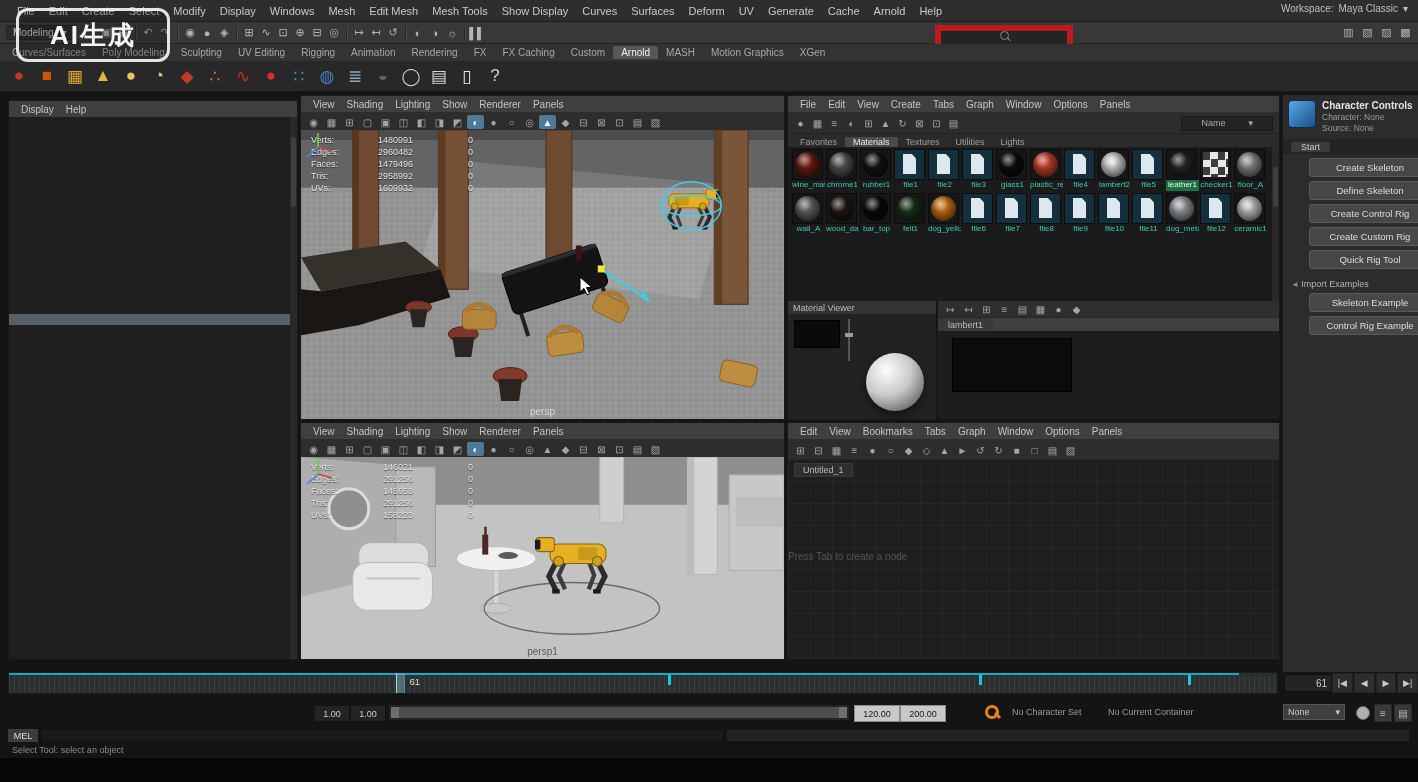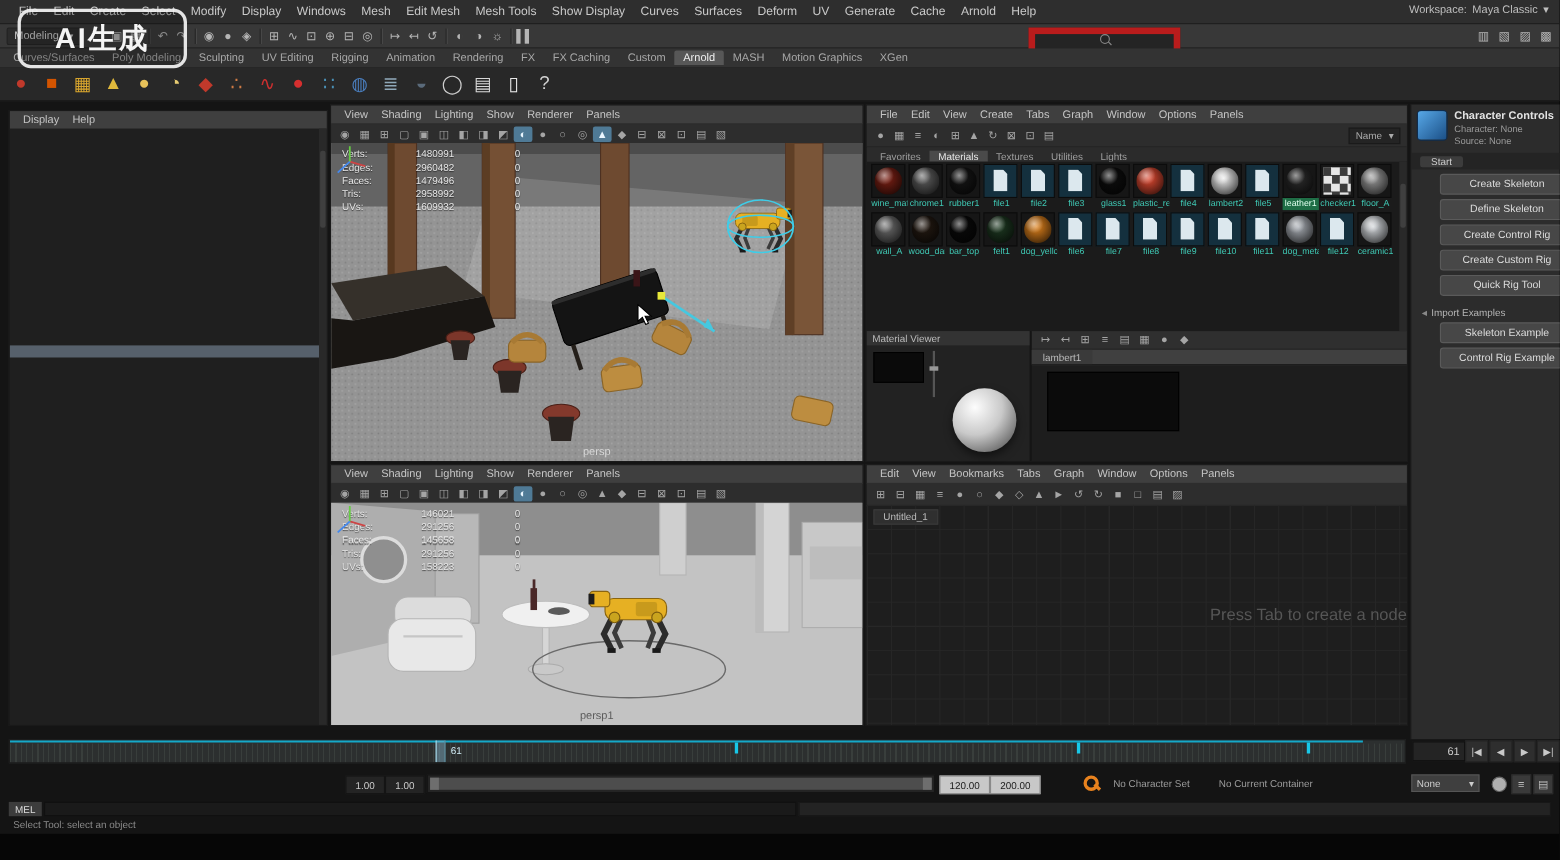--- a/index.html
+++ b/index.html
@@ -74,42 +74,42 @@
      background:radial-gradient(circle at 36% 30%, rgba(255,255,255,.55), rgba(255,255,255,0) 36%),
                 radial-gradient(circle at 45% 40%, var(--c,#888), #000 115%);}
   .sw.file .sw-img{background:#14303e;}
   .sw.file .sw-img::before{content:"";position:absolute;left:8px;right:8px;top:4px;bottom:5px;background:#dce8ee;
      clip-path:polygon(0 0,68% 0,100% 22%,100% 100%,0 100%);}
   .sw.checker .sw-img::before{content:"";position:absolute;inset:2px;
      background:conic-gradient(#e6e6e6 0 25%,#3c3c3c 0 50%,#e6e6e6 0 75%,#3c3c3c 0);background-size:15px 15px;}
   .sw-label{height:11px;font-size:8px;color:#3fc8b4;text-align:center;overflow:hidden;white-space:nowrap;}
   .sw.active .sw-label{background:#1f6e46;color:#dfffee;}
   .sort-dd{margin-left:auto;margin-right:6px;background:#242424;border:1px solid #1a1a1a;font-size:9px;color:#aaa;
-           padding:0 5px;height:13px;display:flex;align-items:center;gap:6px;}
+           padding:0 19px;height:13px;display:flex;align-items:center;gap:23px;}
   .hs-bottom{position:absolute;left:0;right:0;top:205px;bottom:0;display:flex;}
   .hs-viewer{width:148px;background:#222;border-right:2px solid #151515;position:relative;}
   .hs-vhead{height:13px;background:#333;font-size:9px;color:#bbb;padding-left:5px;display:flex;align-items:center;}
   .chip{position:absolute;left:6px;top:19px;width:44px;height:26px;background:#0a0a0a;border:1px solid #000;}
   .vslider{position:absolute;left:60px;top:18px;width:2px;height:42px;background:#555;}
   .vslider::before{content:"";position:absolute;left:-3px;top:14px;width:8px;height:4px;background:#999;}
   .viewer-sphere{position:absolute;right:12px;bottom:8px;width:58px;height:58px;border-radius:50%;
      background:radial-gradient(circle at 35% 30%, #fdfdfd, #c9c9c9 45%, #6e6e6e 80%, #4a4a4a);box-shadow:0 4px 8px rgba(0,0,0,.5);}
   .hs-prop{flex:1;position:relative;background:#1d1d1d;}
   .prop-toolbar{height:16px;background:#2f2f2f;display:flex;align-items:center;gap:1px;padding-left:4px;border-bottom:1px solid #242424;}
   .prop-tabrow{height:13px;background:#404040;display:flex;align-items:center;font-size:9px;color:#bbb;border-bottom:1px solid #1a1a1a;}
   .prop-tab{background:#3a3a3a;padding:0 10px;height:100%;display:flex;align-items:center;}
   .prop-box{position:absolute;left:14px;top:37px;width:118px;height:52px;background:#0b0b0b;border:1px solid #000;}
 
   
   .ne-content{position:absolute;left:0;right:0;top:36px;bottom:0;background:#1e1e1e;
      background-image:linear-gradient(#262626 1px,transparent 1px),linear-gradient(90deg,#262626 1px,transparent 1px),
                       linear-gradient(#2c2c2c 1px,transparent 1px),linear-gradient(90deg,#2c2c2c 1px,transparent 1px);
      background-size:22px 22px,22px 22px,110px 110px,110px 110px;}
   .ne-tab{position:absolute;left:6px;top:4px;background:#2f2f2f;border:1px solid #3a3a3a;font-size:9px;color:#bbb;padding:1px 8px;}
-  .ne-hint{position:absolute;left:0;right:0;top:46%;text-align:right;font-size:15px;color:#565656;}
+  .ne-hint{position:absolute;left:0;right:0;top:46%;text-align:left;font-size:10px;color:#565656;}
 
   
   .charpanel{left:1282px;top:95px;width:136px;height:577px;background:#2c2c2c;border-left:1px solid #181818;overflow:hidden;}
   .hik-head{display:flex;gap:6px;padding:5px 4px 2px 5px;align-items:flex-start;}
   .hik-icon{width:26px;height:26px;border-radius:4px;background:linear-gradient(135deg,#57a8e8,#1b4f86);border:1px solid #0e2c4e;flex:none;}
   .hik-title{font-size:10px;font-weight:bold;color:#e2e2e2;line-height:12px;}
   .hik-sub{font-size:8.5px;color:#9a9a9a;line-height:11px;}
   .hik-tabrow{height:15px;background:#242424;display:flex;align-items:center;margin-top:3px;}
   .hik-tab{margin-left:8px;background:#3c3c3c;border-radius:2px;font-size:9px;color:#ccc;padding:0 10px;}
   .cbtn{margin:4px 0 0 26px;width:120px;height:17px;background:#474747;border:1px solid #5a5a5a;border-radius:3px;

